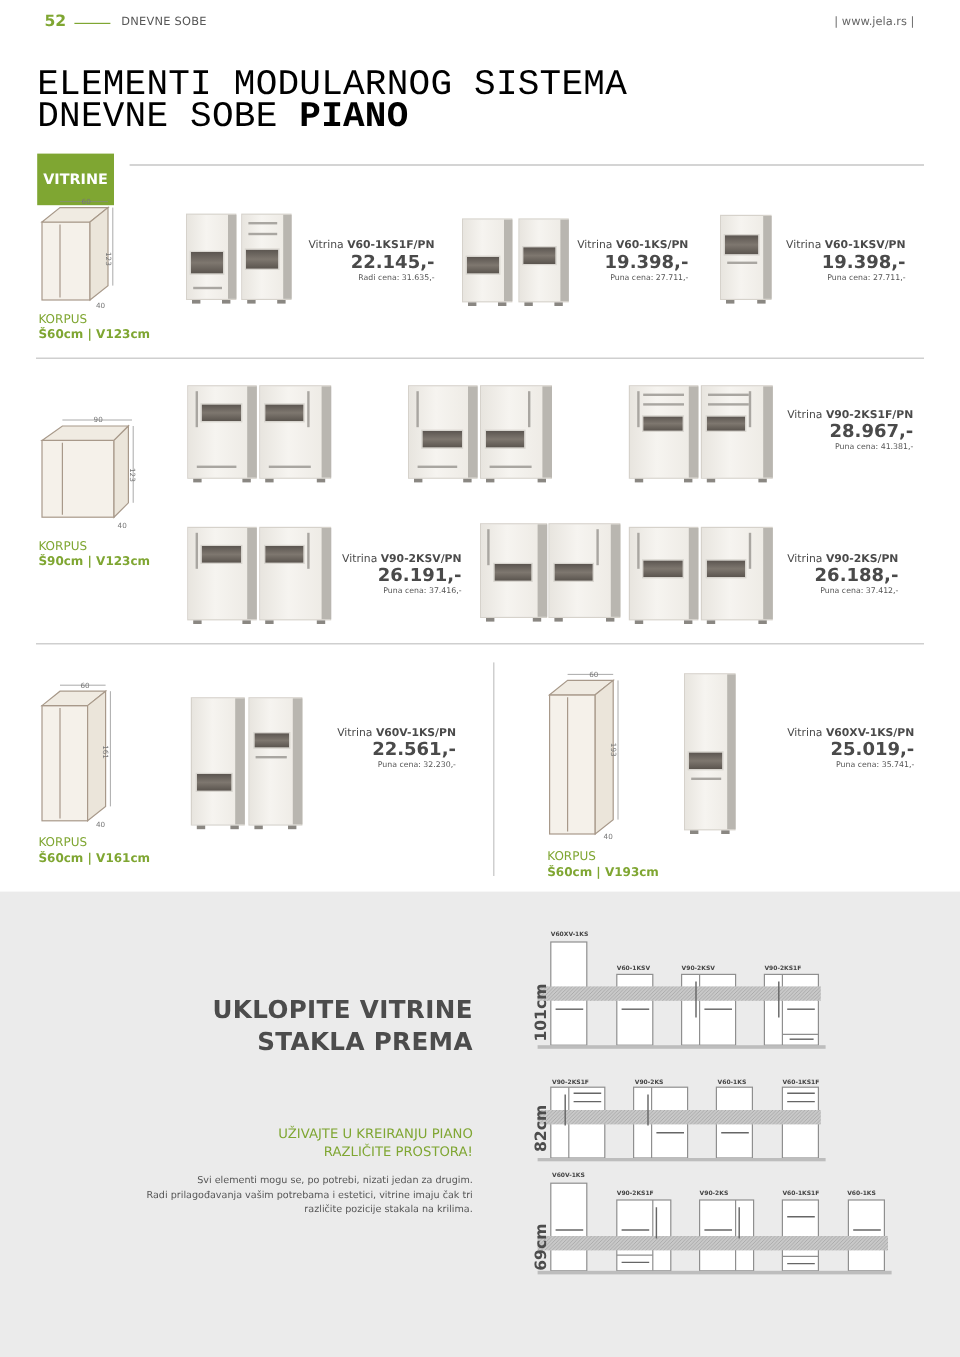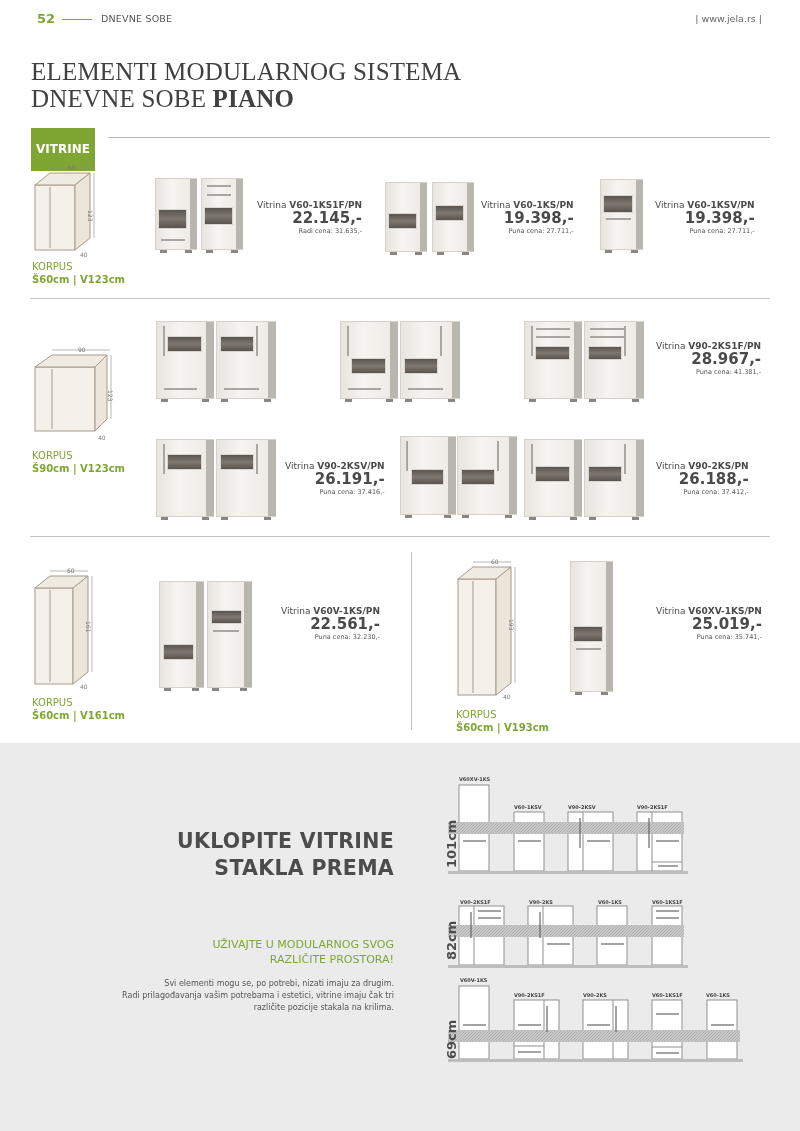--- a/index.html
+++ b/index.html
@@ -6,21 +6,21 @@
   html, body { width: 800px; height: 1131px; background: #ffffff; overflow: hidden; }
   body { font-family: "DejaVu Sans", "Liberation Sans", sans-serif; color: #4a4a4a; position: relative; }
   .abs { position: absolute; }
 
   
   .page-num { left: 37px; top: 11px; font-size: 13px; font-weight: bold; color: #7fa632; }
   .hdr-line { left: 62px; top: 19px; width: 30px; height: 1px; background: #7fa632; }
   .hdr-section { left: 101px; top: 13px; font-size: 9.5px; color: #555; letter-spacing: 0.2px; }
   .hdr-url { right: 38px; top: 13px; font-size: 9.5px; color: #666; }
 
-  .title { left: 31px; top: 58px; font-family: Liberation Serif, serif; font-size: 25px; line-height: 27px; color: #404040; letter-spacing: 0.2px; }
+  .title { left: 31px; top: 58px; font-family: Liberation Mono, monospace; font-size: 30px; line-height: 27px; color: #000000; letter-spacing: 0.2px; }
   .title b { font-weight: bold; }
 
   .tag { left: 31px; top: 128px; background: #7fa632; color: #fff; font-size: 12px; font-weight: bold; padding: 14px 5px; line-height: 15px; }
   .tag-line { left: 108px; top: 137px; width: 662px; height: 1px; background: #b8b8b8; }
 
   .hsep { height: 1px; background: #c4c4c4; }
   .vsep { width: 1px; background: #c4c4c4; }
 
   
   .korpus { font-family: "DejaVu Sans", sans-serif; color: #7fa632; font-size: 10px; line-height: 12.5px; }
@@ -352,25 +352,25 @@
   <div class="fc">Puna cena: 35.741,-</div>
 </div>
 
 <div class="abs gray"></div>
 
 <div class="abs promo-h">
   <div>UKLOPITE VITRINE</div>
   <div>STAKLA PREMA</div>
 </div>
 <div class="abs promo-sub">
-  <div>UŽIVAJTE U MODULARNOG SVOG</div>
+  <div>UŽIVAJTE U KREIRANJU PIANO</div>
   <div>RAZLIČITE PROSTORA!</div>
 </div>
 <div class="abs promo-p">
-  <div>Svi elementi mogu se, po potrebi, nizati imaju za drugim.</div>
+  <div>Svi elementi mogu se, po potrebi, nizati jedan za drugim.</div>
   <div>Radi prilagođavanja vašim potrebama i estetici, vitrine imaju čak tri</div>
   <div>različite pozicije stakala na krilima.</div>
 </div>
 
 <svg class="abs" style="left:440px;top:775px;" width="260" height="100">
   <defs>
     <pattern id="hatch" width="3" height="3" patternUnits="userSpaceOnUse">
         <rect width="3" height="3" fill="#c9c9c9"></rect>
         <path d="M0,3 L3,0" stroke="#9e9e9e" stroke-width="0.6"></path>
       </pattern>

